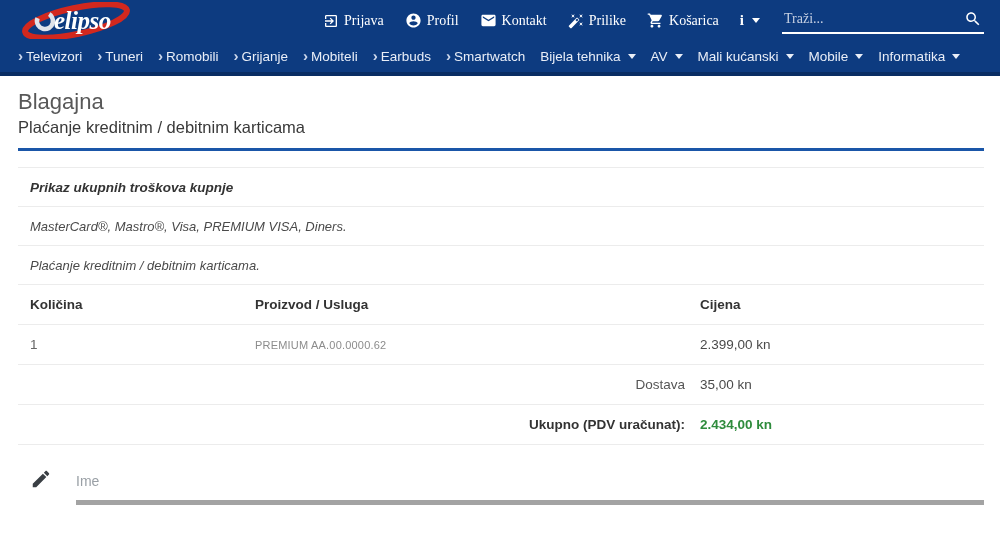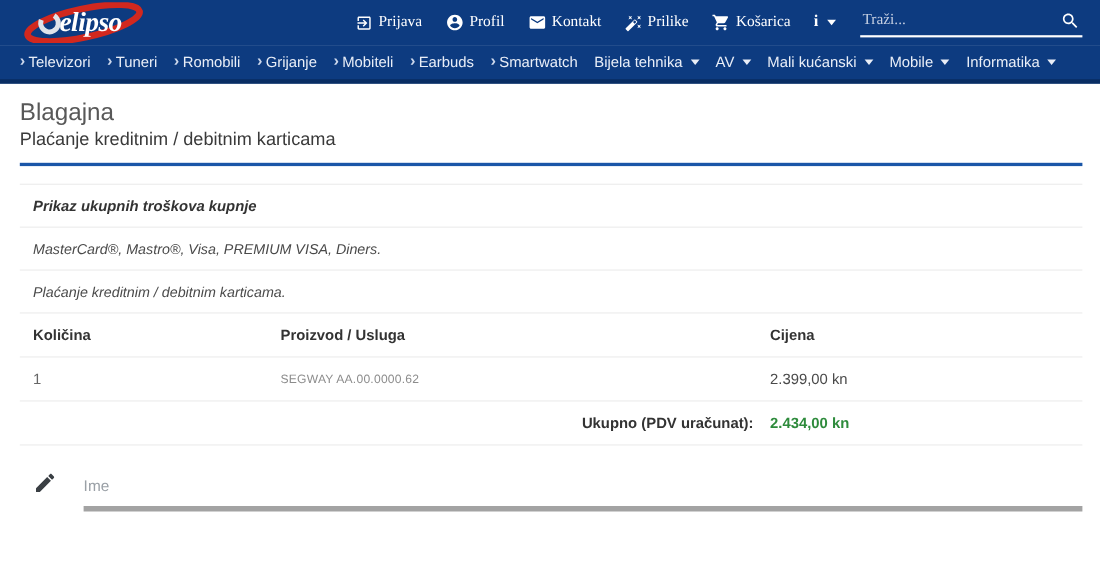--- a/index.html
+++ b/index.html
@@ -217,24 +217,29 @@
     <div class="row">Plaćanje kreditnim / debitnim karticama.</div>
 
     <div class="grid-row thead">
       <span class="c1">Količina</span>
       <span class="c2">Proizvod / Usluga</span>
       <span class="c3">Cijena</span>
     </div>
 
     <div class="grid-row">
       <span class="c1 qty">1</span>
-      <span class="c2 product">SEGWAY AA.00.0000.62</span>
+      <span class="c2 product">PREMIUM AA.00.0000.62</span>
       <span class="c3">2.399,00 kn</span>
     </div>
 
+    <div class="grid-row">
+      <span class="c1"></span>
+      <span class="c2 right">Dostava</span>
+      <span class="c3">35,00 kn</span>
+    </div>
 
     <div class="grid-row total">
       <span class="c1"></span>
       <span class="c2 right">Ukupno (PDV uračunat):</span>
       <span class="c3 total-value">2.434,00 kn</span>
     </div>
   </section>
 
   <div class="name-row">
     <span class="pencil">

